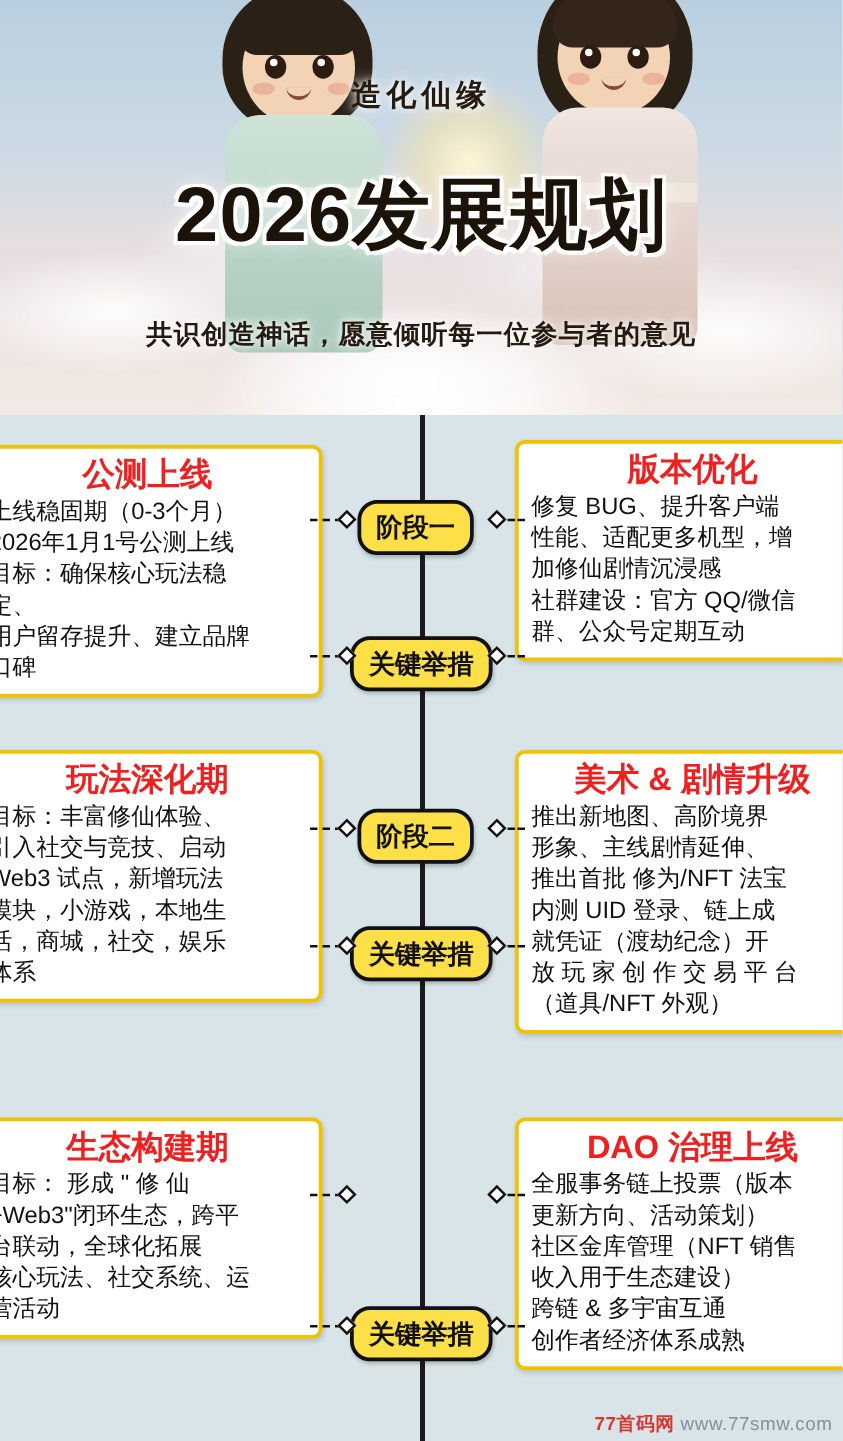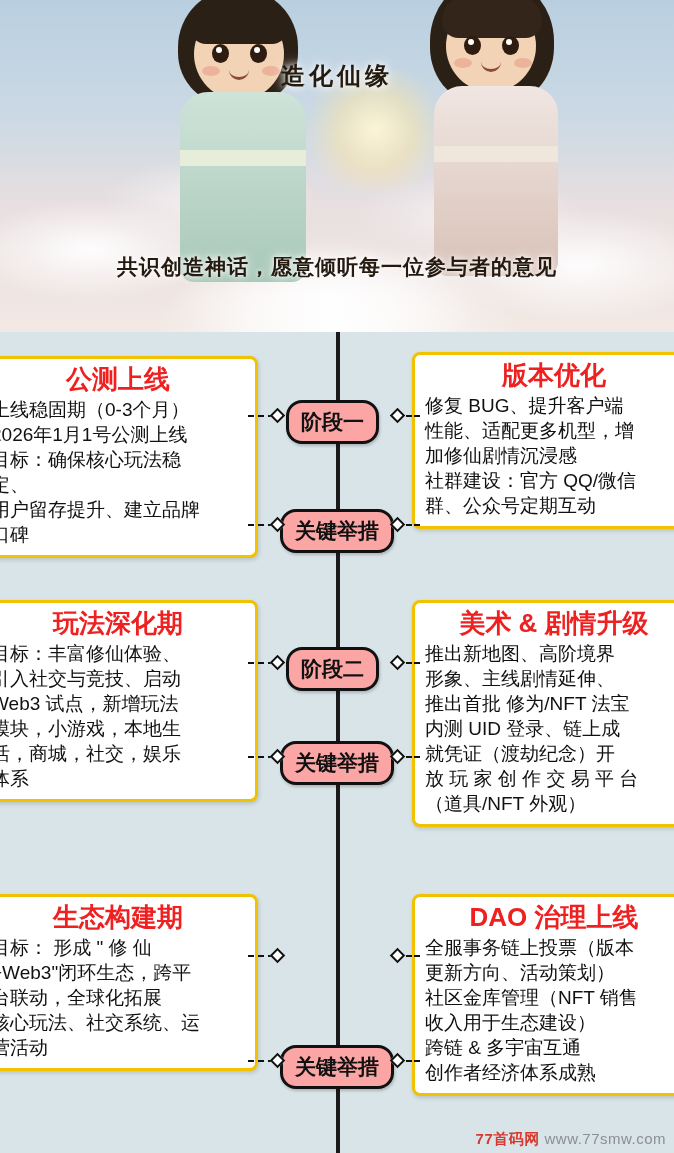--- a/index.html
+++ b/index.html
@@ -167,21 +167,21 @@
   .l1 { top: 24px;  }
   .r1 { top: 20px;  }
   .l2 { top: 268px; }
   .r2 { top: 268px; }
   .l3 { top: 562px; }
   .r3 { top: 562px; }
 
   
   .pill {
     position: absolute;
-    background: #fca5a5;
+    background: #fde047;
     border: 3px solid #111;
     border-radius: 16px;
     font-size: 21px;
     font-weight: bold;
     color: #111;
     padding: 5px 12px;
     white-space: nowrap;
     box-shadow: 1px 2px 3px rgba(0,0,0,0.2);
     z-index: 3;
   }
@@ -261,20 +261,21 @@
     <div class="eye" style="left:64px; top:42px;"></div>
     <div class="eye" style="left:102px; top:42px;"></div>
     <div class="blush" style="left:54px; top:64px;"></div>
     <div class="blush" style="left:114px; top:64px;"></div>
     <div class="mouth" style="left:81px; top:68px;"></div>
     <div class="body"></div>
     <div class="sash"></div>
   </div>
 
   <div class="hero-title">造化仙缘</div>
+  <div class="hero-main">2026发展规划</div>
   <div class="hero-sub">共识创造神话，愿意倾听每一位参与者的意见</div>
 </div>
 
 <div class="roadmap">
   <div class="spine"></div>
 
   <div class="card card-left l1">
     <div class="card-title">公测上线</div>
     <div class="card-body">
       <div>上线稳固期（0-3个月）</div>

